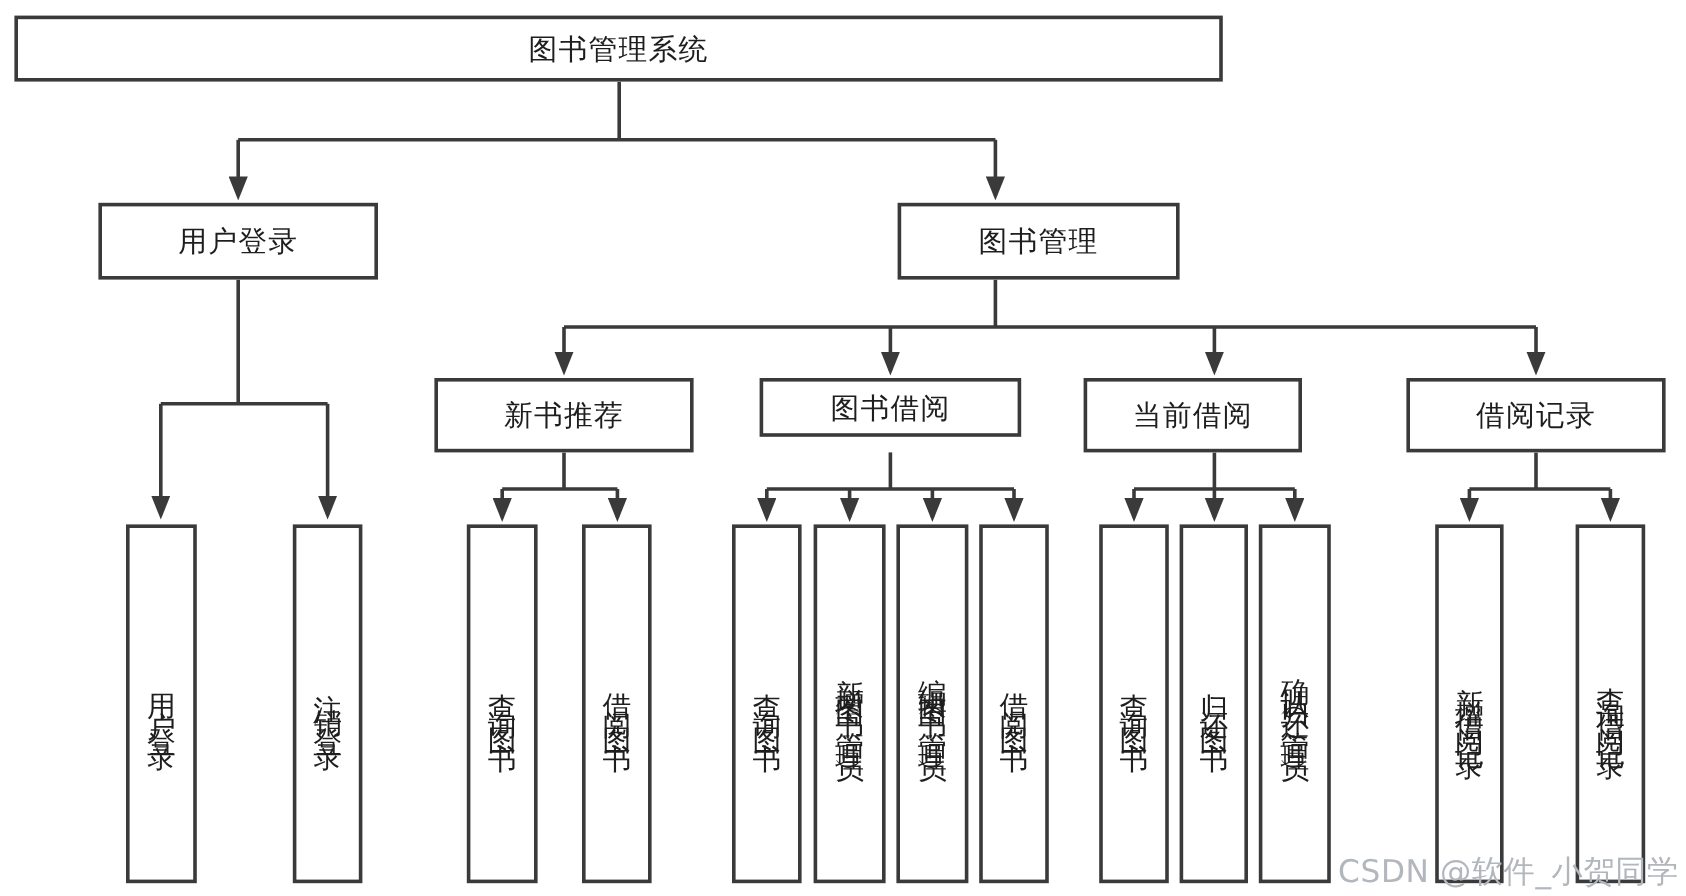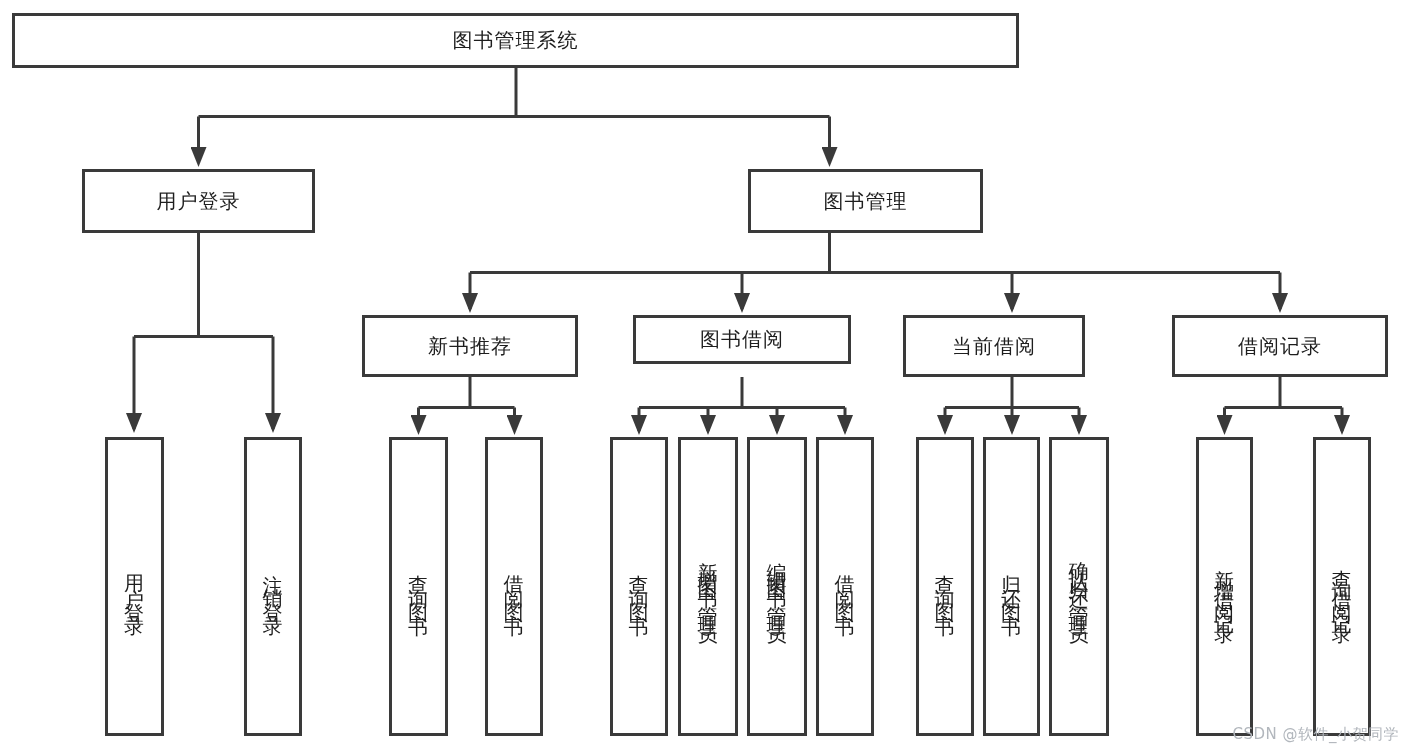--- a/index.html
+++ b/index.html
@@ -32,40 +32,40 @@
     stroke: none;
   }
   .node {
     position: absolute;
     box-sizing: border-box;
     border: 3px solid #3a3a3a;
     background: #ffffff;
     display: flex;
     align-items: center;
     justify-content: center;
-    font-size: 20px;
+    font-size: 24px;
     color: #1e1e1e;
     text-align: center;
   }
   .node.h {
     letter-spacing: 1px;
   }
   .node.v span {
     writing-mode: vertical-rl;
     line-height: 1;
     white-space: nowrap;
   }
   .node.v .v4 { letter-spacing: 14px; }
   .node.v .v6 { letter-spacing: 11px; }
   .node.v .v9 { letter-spacing: 9px;  }
   #watermark {
     position: absolute;
     right: 6px;
     bottom: 3px;
-    font-size: 15px;
+    font-size: 26px;
     color: #b2b7bd;
     letter-spacing: 0.5px;
     white-space: nowrap;
     z-index: 5;
   }
 </style>
 </head>
 <body>
 
 <div id="canvas">

